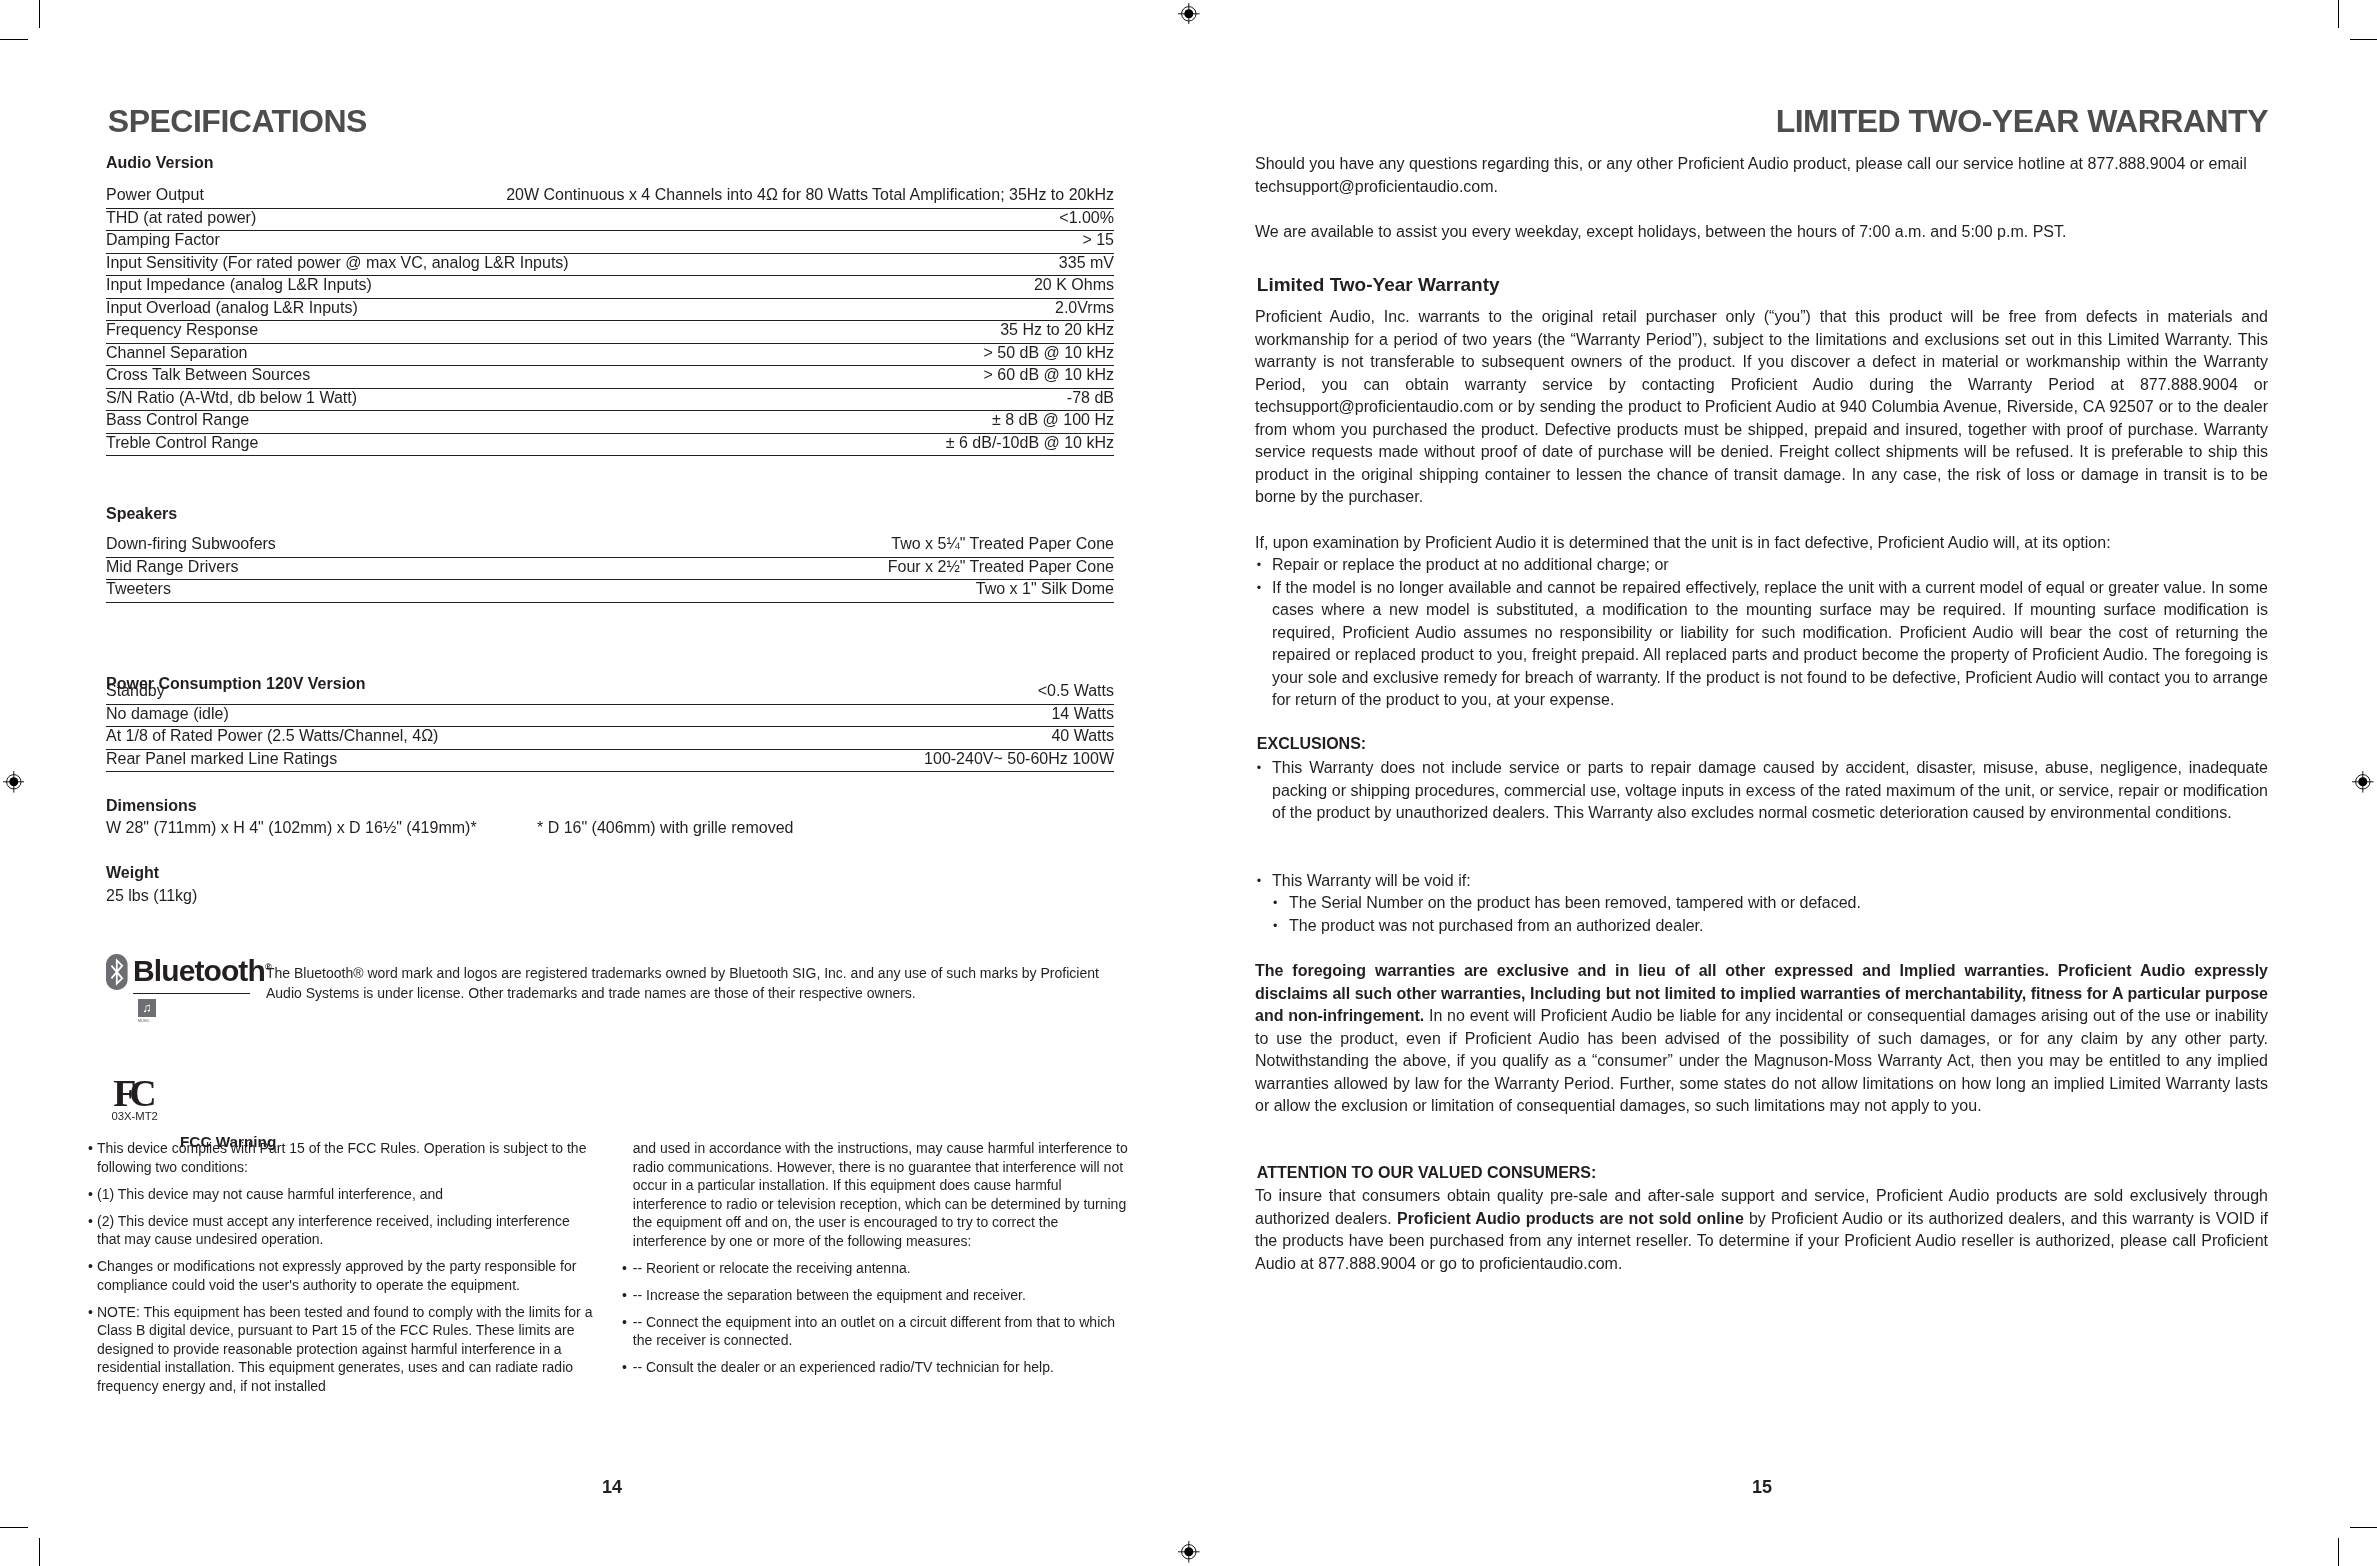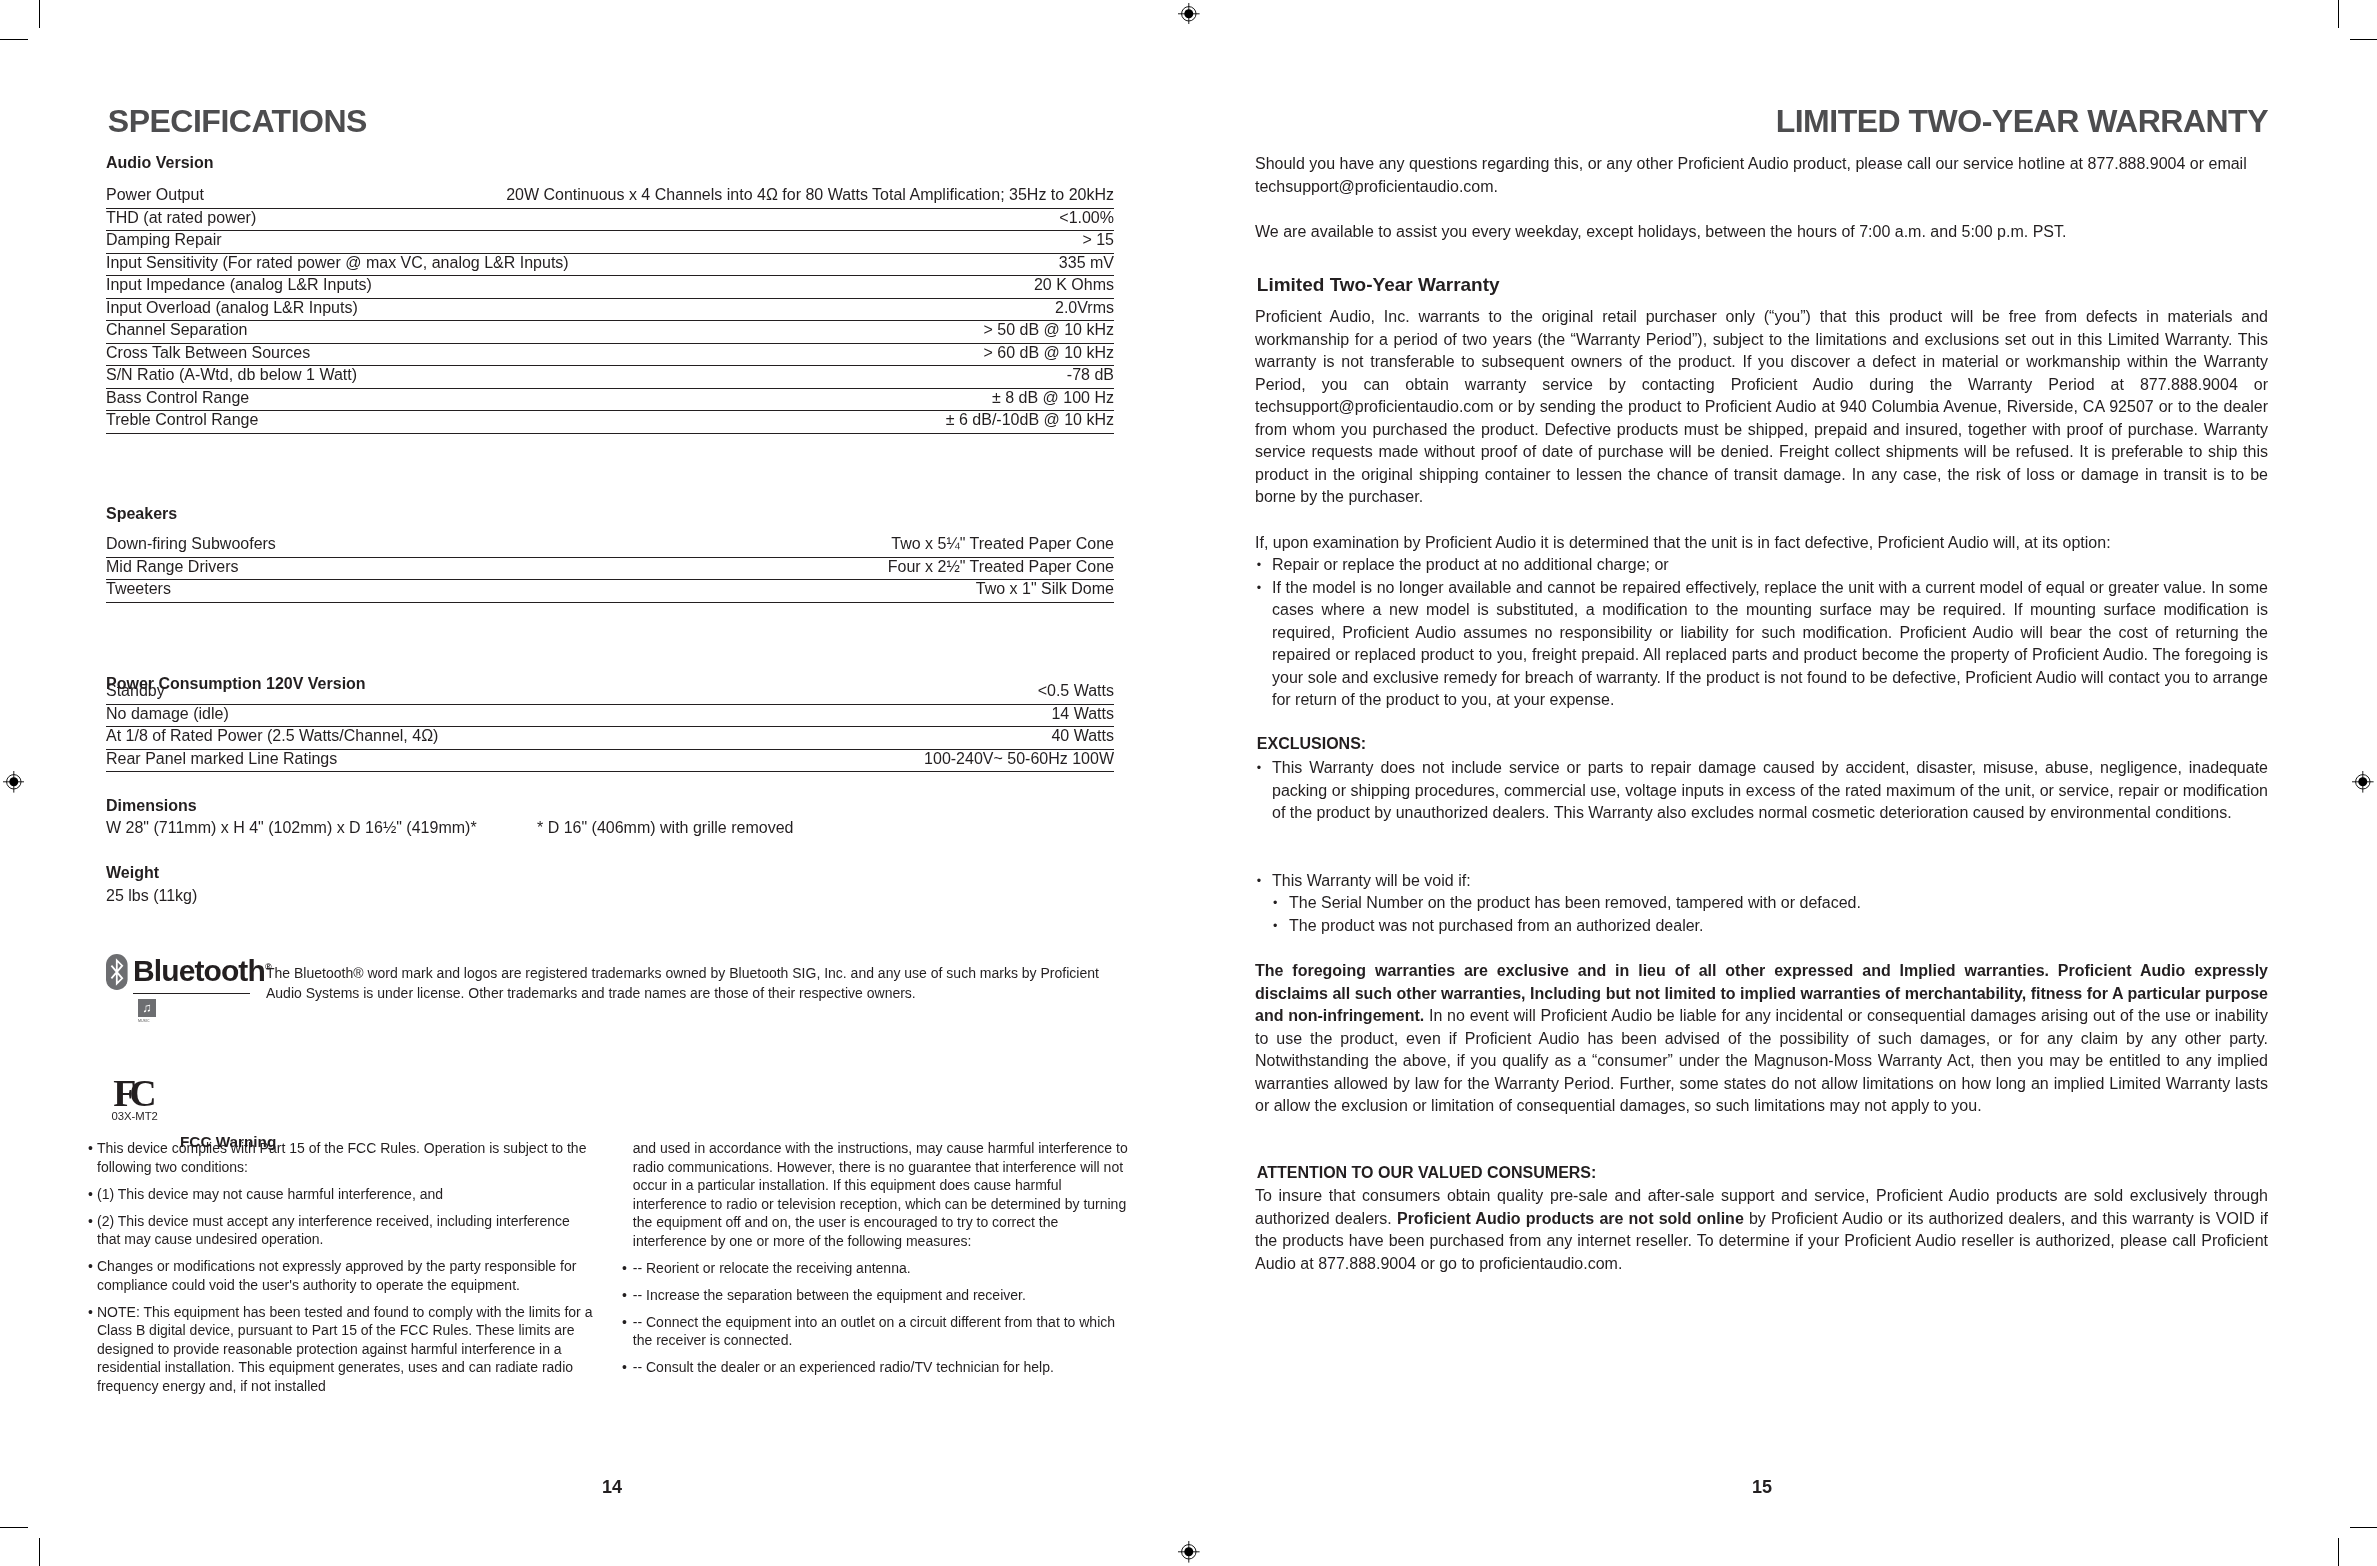--- a/index.html
+++ b/index.html
@@ -106,34 +106,38 @@
   <div class="spec-table" style="top:186px;">
     <div class="spec-row">
         <span>Power Output</span>
         <span>20W Continuous x 4 Channels into 4Ω for 80 Watts Total Amplification; 35Hz to 20kHz</span>
       </div>
     <div class="spec-row">
         <span>THD (at rated power)</span>
         <span>&lt;1.00%</span>
       </div>
     <div class="spec-row">
-        <span>Damping Repair</span>
+        <span>Damping Factor</span>
         <span>&gt; 15</span>
       </div>
     <div class="spec-row">
         <span>Input Sensitivity (For rated power @ max VC, analog L&amp;R Inputs)</span>
         <span>335 mV</span>
       </div>
     <div class="spec-row">
         <span>Input Impedance (analog L&amp;R Inputs)</span>
         <span>20 K Ohms</span>
       </div>
     <div class="spec-row">
         <span>Input Overload (analog L&amp;R Inputs)</span>
         <span>2.0Vrms</span>
+      </div>
+    <div class="spec-row">
+        <span>Frequency Response</span>
+        <span>35 Hz to 20 kHz</span>
       </div>
     <div class="spec-row">
         <span>Channel Separation</span>
         <span>&gt; 50 dB @ 10 kHz</span>
       </div>
     <div class="spec-row">
         <span>Cross Talk Between Sources</span>
         <span>&gt; 60 dB @ 10 kHz</span>
       </div>
     <div class="spec-row">

